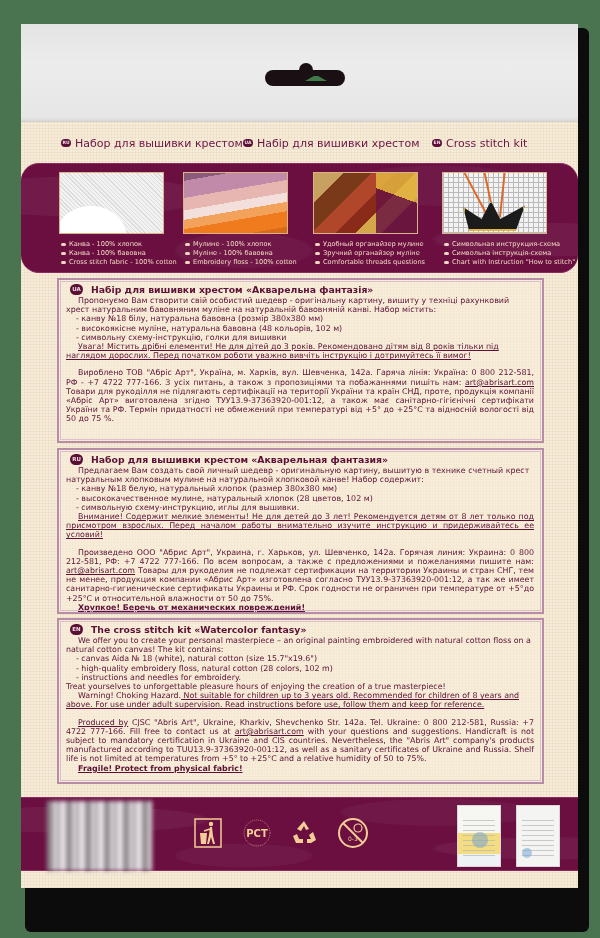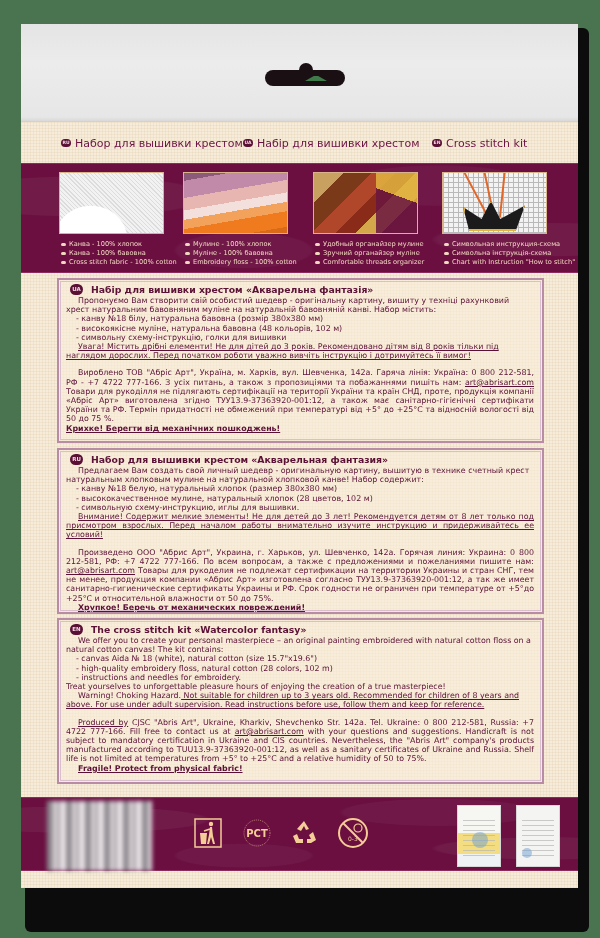--- a/index.html
+++ b/index.html
@@ -26,21 +26,21 @@
   .title-item { position: absolute; display: flex; align-items: center; gap: 4px; font-size: 11px; color: #6b1443; white-space: nowrap; }
   .lang-dot { display: inline-flex; align-items: center; justify-content: center; width: 10px; height: 8px; border-radius: 5px; background: #5a0f35; color: #f3d9e4; font-size: 4.5px; font-weight: bold; line-height: 1; }
 
   .band { position: absolute; left: 0; width: 557px; background: #6a0f40;
     background-image:
       radial-gradient(ellipse at 10% 30%, rgba(255,255,255,0.05) 0 18%, transparent 19%),
       radial-gradient(ellipse at 40% 80%, rgba(255,255,255,0.04) 0 14%, transparent 15%),
       radial-gradient(ellipse at 75% 20%, rgba(255,255,255,0.04) 0 16%, transparent 17%),
       radial-gradient(ellipse at 95% 70%, rgba(255,255,255,0.05) 0 15%, transparent 16%);
     border-top: 1px solid #8d2b5e; border-bottom: 1px solid #8d2b5e; }
-  .band-top { top: 139px; height: 110px; }
+  .band-top { top: 139px; height: 110px; border-radius: 18px; }
   .band-bottom { top: 773px; height: 74px; }
 
   .tile { position: absolute; top: 8px; width: 105px; height: 62px; border: 1px solid #d9b38a; overflow: hidden; }
   .tile-canvas { background:
       radial-gradient(ellipse at 30% 110%, #ffffff 0 35%, transparent 36%),
       repeating-linear-gradient(45deg, #dcdcdc 0 1px, #f2f2f2 1px 3px); background-color: #eaeaea; }
   .tile-floss { background:
       linear-gradient(170deg, #8b5a7a 0 10%, #c08aa8 10% 32%, #e8b6b0 32% 48%, #f3e0dc 48% 60%, #f2a25a 60% 72%, #f07a1e 72% 92%, #d86a18 92%); }
   .tile-organizer { background:
       linear-gradient(135deg, #c8a060 0 18%, #7a3a1a 18% 35%, #b0462a 35% 50%, #8a2a18 50% 62%, #d4a84a 62% 78%, #6b1836 78%); }
@@ -132,42 +132,41 @@
       <div>Cross stitch fabric - 100% cotton</div>
     </div>
     <div class="caption" style="left:164px">
       <div>Мулине - 100% хлопок</div>
       <div>Муліне - 100% бавовна</div>
       <div>Embroidery floss - 100% cotton</div>
     </div>
     <div class="caption" style="left:294px">
       <div>Удобный органайзер мулине</div>
       <div>Зручний органайзер муліне</div>
-      <div>Comfortable threads organizer</div>
+      <div>Comfortable threads questions</div>
     </div>
     <div class="caption" style="left:423px">
       <div>Символьная инструкция-схема</div>
       <div>Символьна інструкція-схема</div>
       <div>Chart with Instruction "How to stitch"</div>
     </div>
   </div>
 
   <div class="section section-ua">
     <div class="sec-head">
       <span class="badge">UA</span>
       <span class="sec-title">Набір для вишивки хрестом «Акварельна фантазія»</span>
     </div>
     <div class="p-indent">Пропонуємо Вам створити свій особистий шедевр - оригінальну картину, вишиту у техніці рахунковий хрест натуральним бавовняним муліне на натуральній бавовняній канві. Набор містить:</div>
     <div class="item">- канву №18 білу, натуральна бавовна (розмір 380х380 мм)</div>
     <div class="item">- високоякісне муліне, натуральна бавовна (48 кольорів, 102 м)</div>
     <div class="item">- символьну схему-інструкцію, голки для вишивки</div>
     <div class="warn">Увага! Містить дрібні елементи! Не для дітей до 3 років. Рекомендовано дітям від 8 років тільки під наглядом дорослих. Перед початком роботи уважно вивчіть інструкцію і дотримуйтесь її вимог!</div>
     <div class="gap"></div>
     <div class="p-indent justify"><span>Вироблено ТОВ "Абріс Арт", Україна, м. Харків, вул. Шевченка, 142а. Гаряча лінія: Україна: 0 800 212-581, РФ - +7 4722 777-166. З усіх питань, а також з пропозиціями та побажаннями пишіть нам: </span><span class="link">art@abrisart.com</span><span> Товари для рукоділля не підлягають сертифікації на території України та країн СНД, проте, продукція компанії «Абріс Арт» виготовлена згідно ТУУ13.9-37363920-001:12, а також має санітарно-гігієнічні сертифікати України та РФ. Термін придатності не обмежений при температурі від +5° до +25°С та відносній вологості від 50 до 75 %.</span></div>
-    <div class="fragile">Крихке! Берегти від механічних пошкоджень!</div>
   </div>
 
   <div class="section section-ru">
     <div class="sec-head">
       <span class="badge">RU</span>
       <span class="sec-title">Набор для вышивки крестом «Акварельная фантазия»</span>
     </div>
     <div class="p-indent">Предлагаем Вам создать свой личный шедевр - оригинальную картину, вышитую в технике счетный крест натуральным хлопковым мулине на натуральной хлопковой канве! Набор содержит:</div>
     <div class="item">- канву №18 белую, натуральный хлопок (размер 380х380 мм)</div>
     <div class="item">- высококачественное мулине, натуральный хлопок (28 цветов, 102 м)</div>

